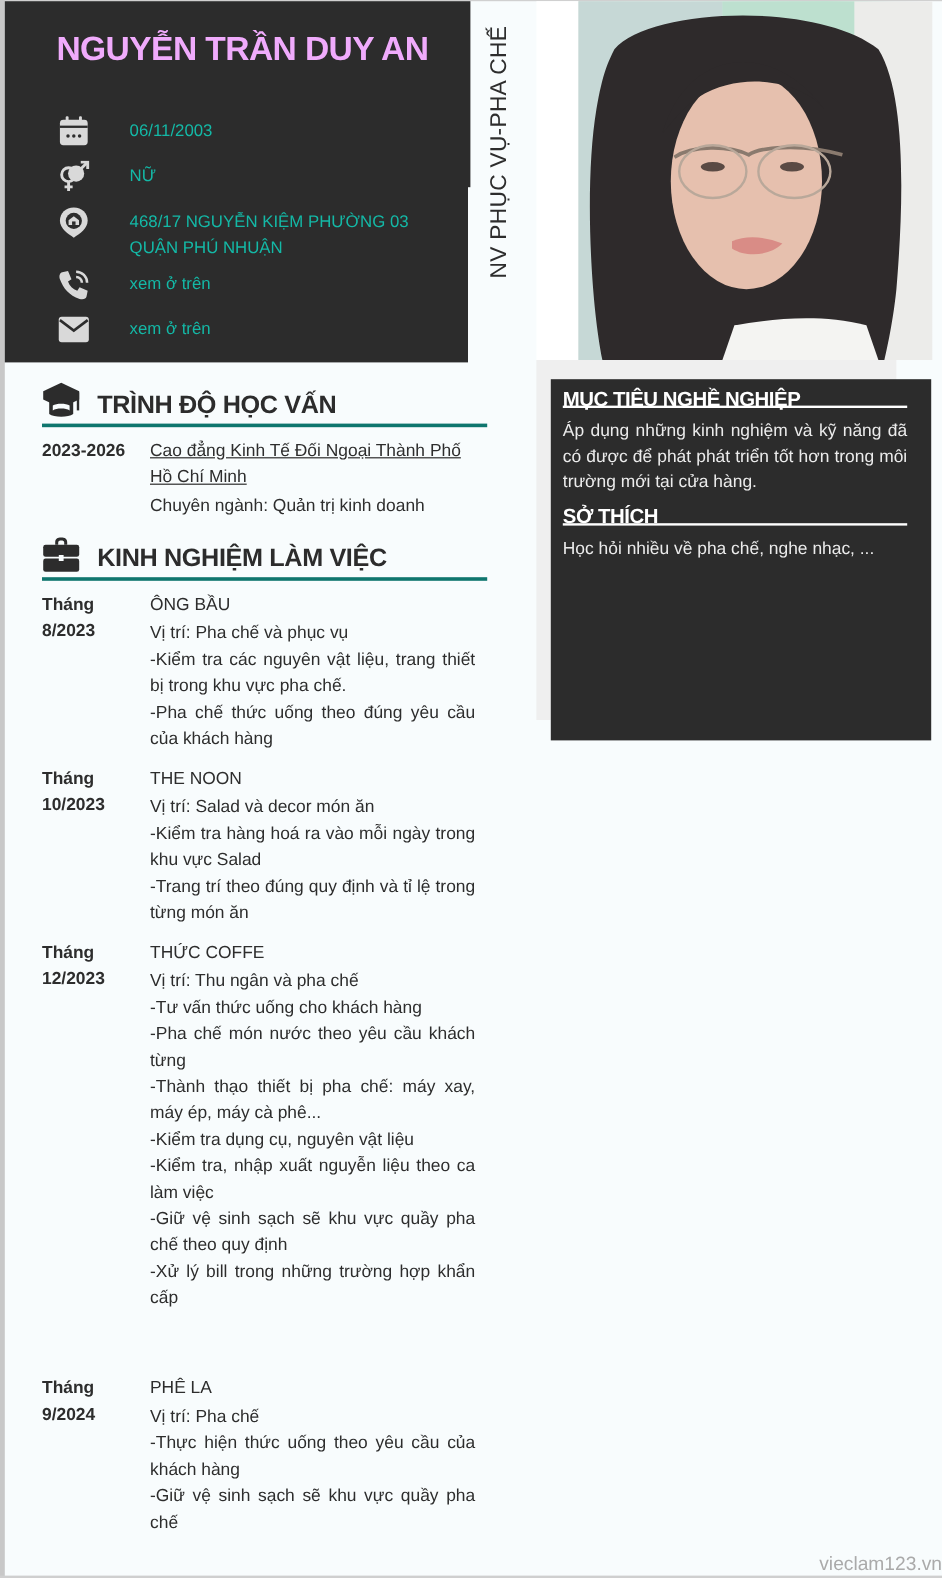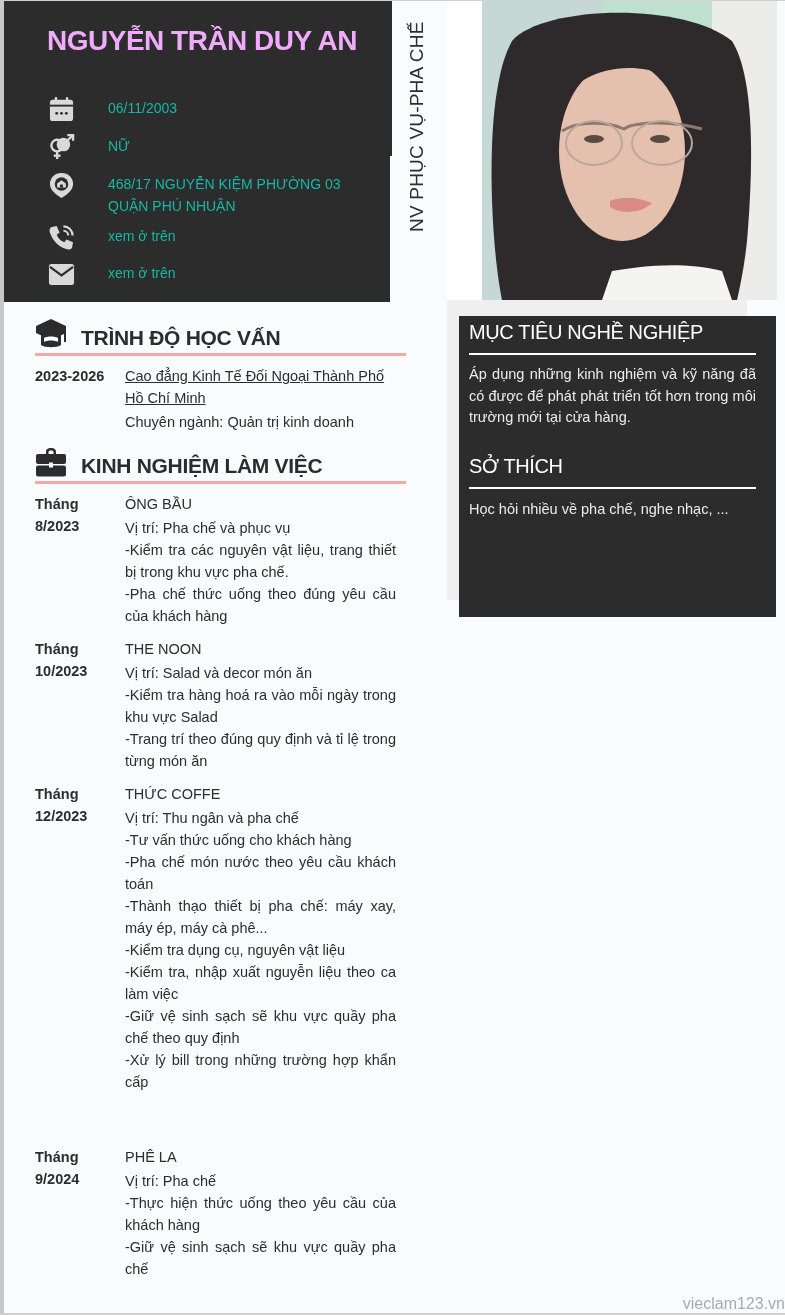--- a/index.html
+++ b/index.html
@@ -61,33 +61,33 @@
 
   
   .gray-box {
     position: absolute; left: 447px; top: 300px; width: 300px; height: 300px; background: #efefef;
   }
   .dark-box {
     position: absolute; left: 459px; top: 316px; width: 317px; height: 301px;
     background: #2c2c2c; color: #fff; padding: 0 10px 0 10px;
   }
   .rb-title {
-    font-size: 20px; font-weight: normal; color: #ffffff; letter-spacing: -0.4px;
-    padding-top: 2px; height: 37px; line-height: 29px;
+    font-size: 17px; font-weight: bold; color: #ffffff; letter-spacing: -0.4px;
+    padding-top: 2px; height: 22px; line-height: 29px;
   }
   .rb-line { height: 2px; background: #ffffff; width: 287px; margin-top: 0px; }
   .rb-text {
     font-size: 14.5px; line-height: 21.5px; color: #ececec; text-align: justify;
     margin-top: 9px; width: 287px;
   }
 
   
   .section-head {
     position: absolute; left: 35px; width: 371px; height: 38px;
-    border-bottom: 3px solid #fca5a5;
+    border-bottom: 3px solid #0f766e;
   }
   .section-head .sh-icon {
     position: absolute; left: 0; top: 0; width: 32px; height: 32px;
   }
   .section-head .sh-title {
     position: absolute; left: 46px; top: 8px; font-size: 21px; font-weight: bold;
     color: #2c2c2c; letter-spacing: -0.3px;
   }
   .entry {
     position: absolute; left: 35px; width: 362px; display: flex;
@@ -196,21 +196,21 @@
     <path d="M130 270 C160 265 200 260 240 270 L250 299 L120 299 Z" fill="#f4f4f2"></path>
   </svg>
 </div>
 
 <div class="gray-box"></div>
 <div class="dark-box">
   <div class="rb-title">MỤC TIÊU NGHỀ NGHIỆP</div>
   <div class="rb-line"></div>
   <div class="rb-text">Áp dụng những kinh nghiệm và kỹ năng đã có được để phát phát triển tốt hơn trong môi trường mới tại cửa hàng.</div>
 
-  <div class="rb-title" style="margin-top:21px;">SỞ THÍCH</div>
+  <div class="rb-title" style="">SỞ THÍCH</div>
   <div class="rb-line"></div>
   <div class="rb-text" style="margin-top:10px;">Học hỏi nhiều về pha chế, nghe nhạc, ...</div>
 </div>
 
 <div class="section-head" style="top:318px;">
   <span class="sh-icon">
     <svg viewBox="0 0 32 32" width="32" height="32">
         <path d="M1 8 L16 1 L31 8 L31 15 L16 22 L1 15 Z" fill="#2c2c2c"></path>
         <path d="M6 15 L6 27 C10 30 22 30 26 27 L26 15 L16 20 Z" fill="#2c2c2c"></path>
         <path d="M9 20 C12 18 20 18 23 20 L23 24 C20 22 12 22 9 24 Z" fill="#f8fcfd"></path>
@@ -259,21 +259,21 @@
     <div>-Trang trí theo đúng quy định và tỉ lệ trong từng món ăn</div>
   </div>
 </div>
 
 <div class="entry" style="top:783px;">
   <div class="entry-date">Tháng 12/2023</div>
   <div class="entry-body">
     <div class="org">THỨC COFFE</div>
     <div>Vị trí: Thu ngân và pha chế</div>
     <div>-Tư vấn thức uống cho khách hàng</div>
-    <div>-Pha chế món nước theo yêu cầu khách toán</div>
+    <div>-Pha chế món nước theo yêu cầu khách từng</div>
     <div>-Thành thạo thiết bị pha chế: máy xay, máy ép, máy cà phê...</div>
     <div>-Kiểm tra dụng cụ, nguyên vật liệu</div>
     <div>-Kiểm tra, nhập xuất nguyễn liệu theo ca làm việc</div>
     <div>-Giữ vệ sinh sạch sẽ khu vực quầy pha chế theo quy định</div>
     <div>-Xử lý bill trong những trường hợp khẩn cấp</div>
   </div>
 </div>
 
 <div class="entry" style="top:1146px;">
   <div class="entry-date">Tháng 9/2024</div>

